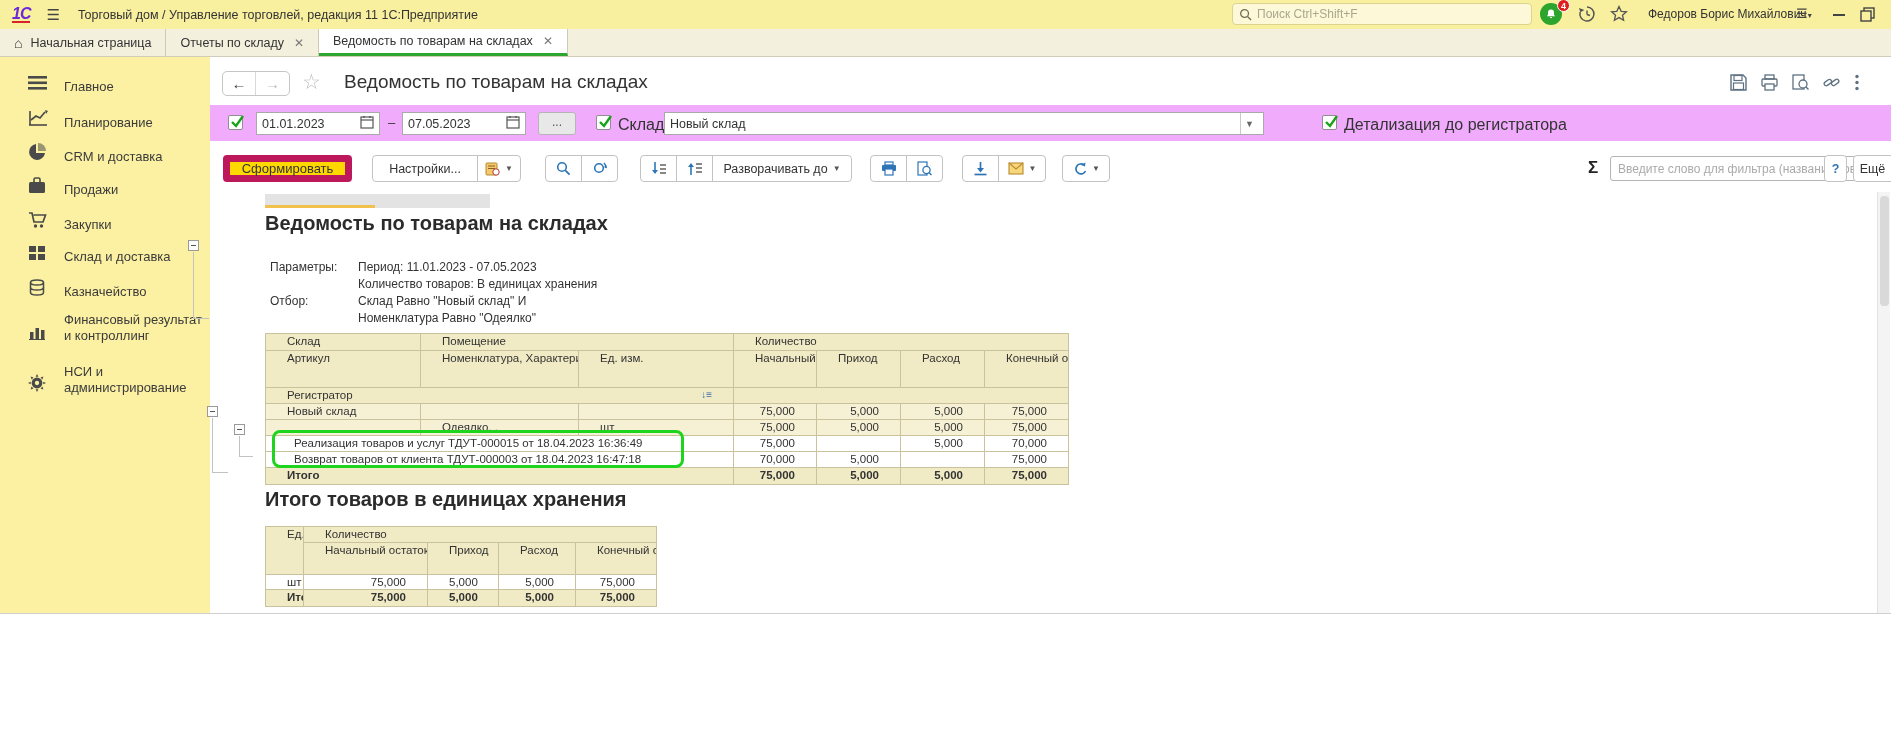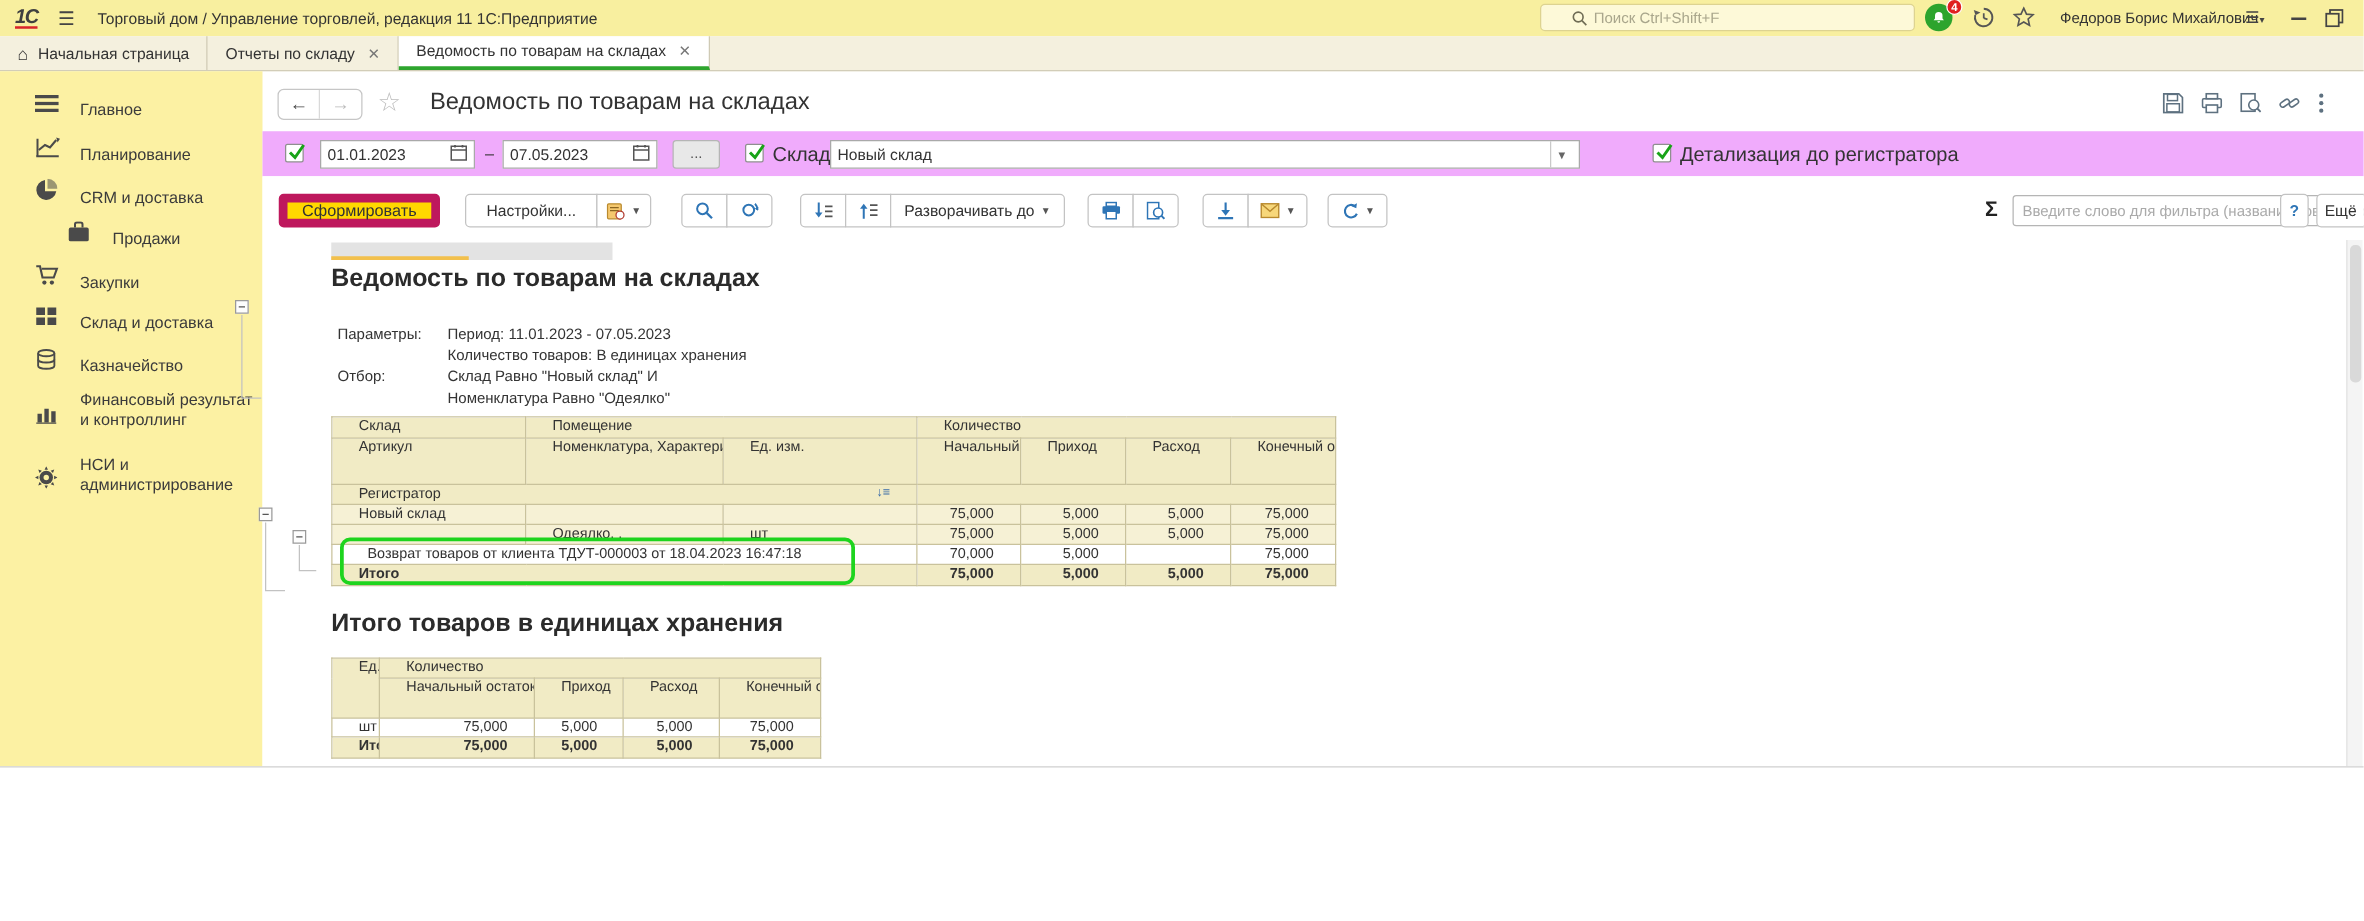--- a/index.html
+++ b/index.html
@@ -5,24 +5,24 @@
   * { box-sizing: border-box; }
   html,body { margin:0; padding:0; }
   body {
     width:1891px; height:737px; position:relative; overflow:hidden;
     font-family:"Liberation Sans", sans-serif; background:#ffffff; color:#333;
   }
   .abs { position:absolute; }
 
   
   .topbar { left:0; top:0; width:1891px; height:29px; background:#f8ef9f; display:flex; align-items:center; }
-  .logo1c { font-weight:bold; font-style:italic; font-size:16px; color:#404040; margin-left:12px; letter-spacing:-1px; border-bottom:2px solid #d8232a; line-height:15px; }
+  .logo1c { font-weight:bold; font-style:italic; font-size:16px; color:#6d28d9; margin-left:12px; letter-spacing:-1px; border-bottom:2px solid #d8232a; line-height:15px; }
   .burger { font-size:15px; color:#444; margin-left:16px; }
   .app-title { font-size:12.5px; color:#333; margin-left:18px; white-space:nowrap; }
-  .top-search { position:absolute; left:1232px; top:3px; width:300px; height:22px; background:#fdf9d8; border:1px solid #ddd391; border-radius:4px; display:flex; align-items:center; padding:0 24px; }
+  .top-search { position:absolute; left:1232px; top:3px; width:300px; height:22px; background:#fdf9d8; border:1px solid #ddd391; border-radius:4px; display:flex; align-items:center; padding:0 6px; }
   .top-search .ph { color:#a9a68c; font-size:12px; margin-left:5px; }
   .bell-wrap { position:absolute; left:1540px; top:3px; width:26px; height:24px; }
   .bell-circle { width:22px; height:22px; border-radius:50%; background:#2da42d; display:flex; align-items:center; justify-content:center; }
   .badge { position:absolute; right:-4px; top:-4px; background:#e02020; color:#fff; font-size:9px; font-weight:bold; border-radius:50%; width:13px; height:13px; line-height:13px; text-align:center; border:1px solid #fff; }
   .tb-ic { position:absolute; top:5px; }
   .user-name { position:absolute; left:1648px; top:7px; font-size:12px; color:#333; }
   .svc-menu { position:absolute; left:1796px; top:6px; color:#444; font-size:13px; }
   .win-min { position:absolute; left:1833px; top:14px; width:12px; height:2px; background:#444; }
 
   
@@ -178,21 +178,21 @@
         </svg></span>
     <span class="lbl">Планирование</span>
   </div>
   <div class="side-item" style="top:85px;">
     <span class="ic"><svg width="18" height="18" viewBox="0 0 18 18">
           <path d="M8 1 a8 8 0 1 0 9 9 h-9 z" fill="#4a4a4a"></path>
           <path d="M10 0 a8 8 0 0 1 8 8 h-8 z" fill="#4a4a4a" opacity="0.55"></path>
         </svg></span>
     <span class="lbl">CRM и доставка</span>
   </div>
-  <div class="side-item" style="top:119px;padding-left:26px;">
+  <div class="side-item" style="top:119px;">
     <span class="ic"><svg width="18" height="17" viewBox="0 0 18 17">
           <rect x="1" y="5" width="16" height="11" rx="1.5" fill="#4a4a4a"></rect>
           <path d="M6 5 v-2.5 a1.5 1.5 0 0 1 1.5 -1.5 h3 a1.5 1.5 0 0 1 1.5 1.5 v2.5" fill="none" stroke="#4a4a4a" stroke-width="1.6"></path>
         </svg></span>
     <span class="lbl">Продажи</span>
   </div>
   <div class="side-item" style="top:153px;">
     <span class="ic"><svg width="20" height="18" viewBox="0 0 20 18">
           <path d="M1 2 h3 l2 9 h9 l2.5 -7 h-12" fill="none" stroke="#4a4a4a" stroke-width="1.7"></path>
           <circle cx="7.5" cy="15" r="1.7" fill="#4a4a4a"></circle>
@@ -488,20 +488,27 @@
     <tr style="height:16px;">
       <td class="grp"></td>
       <td class="grp">Одеялко, ,</td>
       <td class="grp">шт</td>
       <td class="grp num">75,000</td>
       <td class="grp num">5,000</td>
       <td class="grp num">5,000</td>
       <td class="grp num">75,000</td>
     </tr>
     <tr class="det" style="height:16px;">
+      <td colspan="3" class="det-ind">Реализация товаров и услуг ТДУТ-000015 от 18.04.2023 16:36:49</td>
+      <td class="num">75,000</td>
+      <td class="num"></td>
+      <td class="num">5,000</td>
+      <td class="num">70,000</td>
+    </tr>
+    <tr class="det" style="height:16px;">
       <td colspan="3" class="det-ind">Возврат товаров от клиента ТДУТ-000003 от 18.04.2023 16:47:18</td>
       <td class="num">70,000</td>
       <td class="num">5,000</td>
       <td class="num"></td>
       <td class="num">75,000</td>
     </tr>
     <tr class="tot" style="height:17px;">
       <td colspan="3">Итого</td>
       <td class="num">75,000</td>
       <td class="num">5,000</td>

